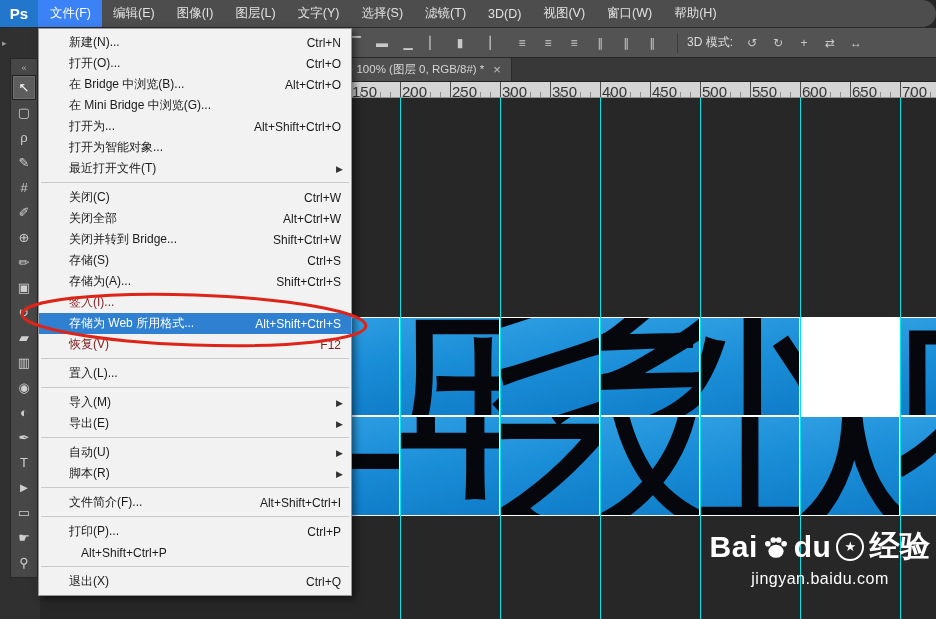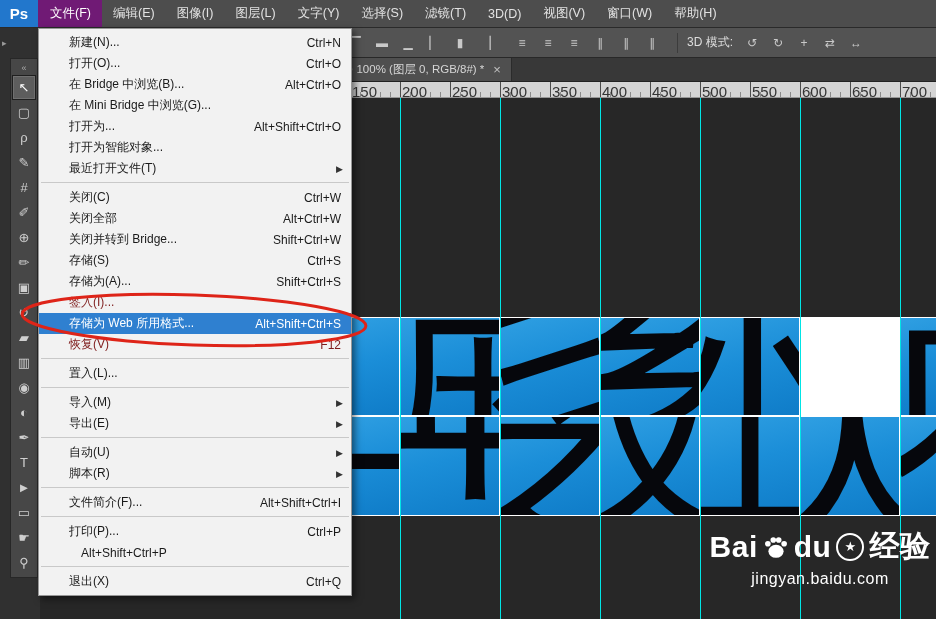--- a/index.html
+++ b/index.html
@@ -2,25 +2,25 @@
 <html><head>
 <meta charset="utf-8">
 <style>
   * { margin:0; padding:0; box-sizing:border-box; }
   html,body { width:936px; height:619px; overflow:hidden; background:#1d1d1d; }
   .app { position:relative; width:936px; height:619px; overflow:hidden;
          font-family:"Liberation Sans","DejaVu Sans",sans-serif; background:#262626; }
 
   
   .menubar { position:absolute; top:0; left:0; right:0; height:28px; background:#4d4d4d;
-             border-bottom:1px solid #2a2a2a; display:flex; align-items:stretch; z-index:30; }
+             border-bottom:1px solid #2a2a2a; display:flex; align-items:stretch; z-index:30;border-radius:14px; }
   .ps-logo { width:38px; background:#2277cc; color:#fff; font-weight:bold; font-size:15px;
              display:flex; align-items:center; justify-content:center; }
   .mb-item { padding:0 11px; color:#e2e2e2; font-size:12.5px; display:flex; align-items:center; cursor:default; }
-  .mb-item.active { background:#701a75; color:#fff;padding-left:12px; }
+  .mb-item.active { background:#3b82f6; color:#fff;padding-left:12px; }
 
   
   .options-bar { position:absolute; top:28px; left:0; right:0; height:30px; background:#535353;
                  border-bottom:1px solid #282828; display:flex; align-items:center; z-index:10;
                  padding-left:345px; }
   .ob-group { display:flex; gap:4px; margin-right:14px; }
   .ob-icon { width:22px; height:20px; color:#c9c9c9; font-size:12px; display:flex;
              align-items:center; justify-content:center; }
   .ob-sep { width:1px; height:20px; background:#3c3c3c; margin:0 9px 0 0; }
   .ob-label { color:#dcdcdc; font-size:12px; margin-right:8px; white-space:nowrap; }

